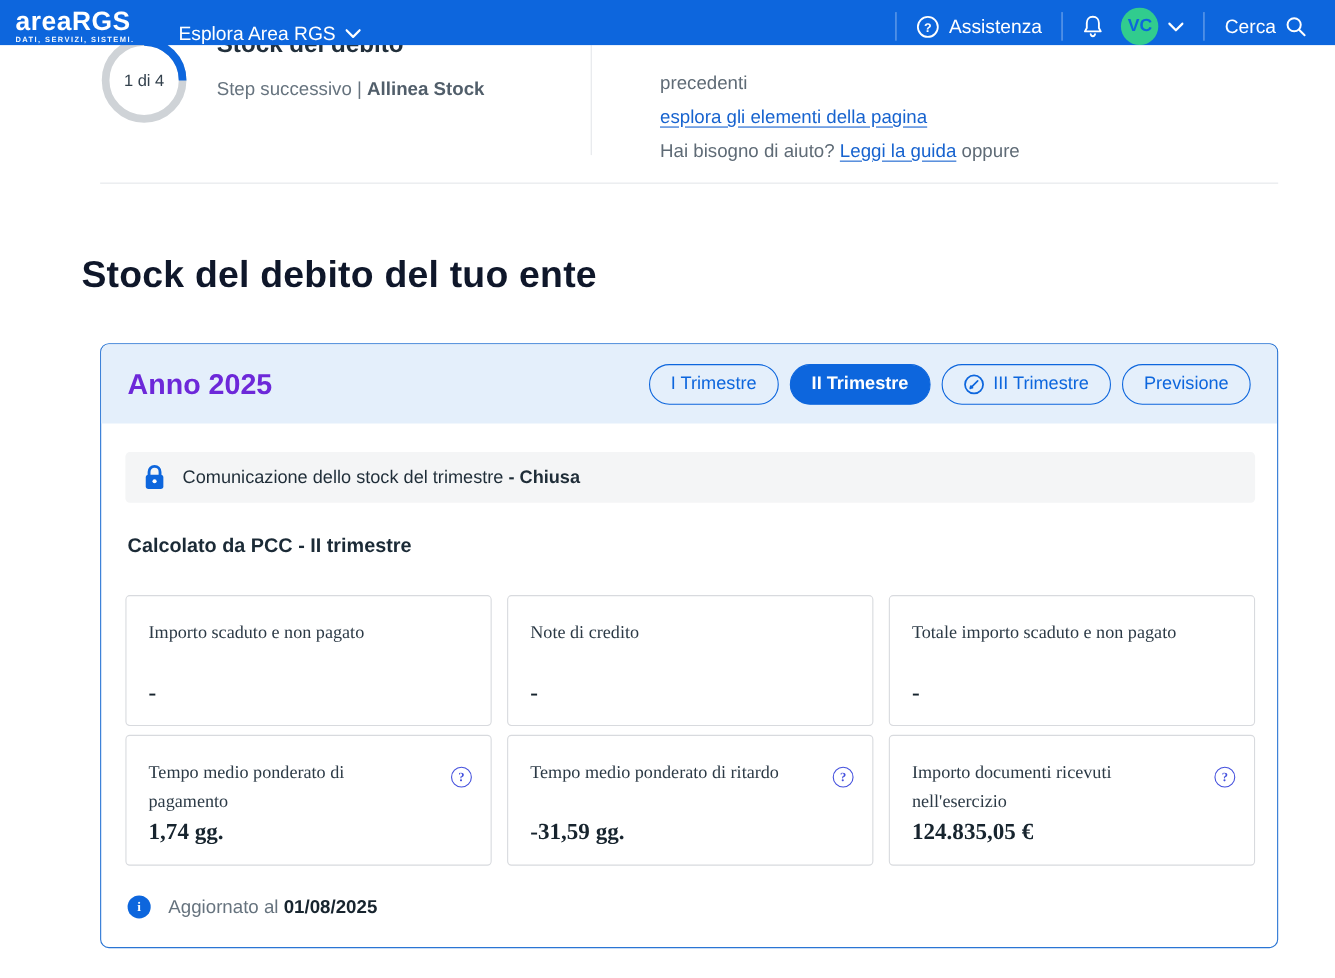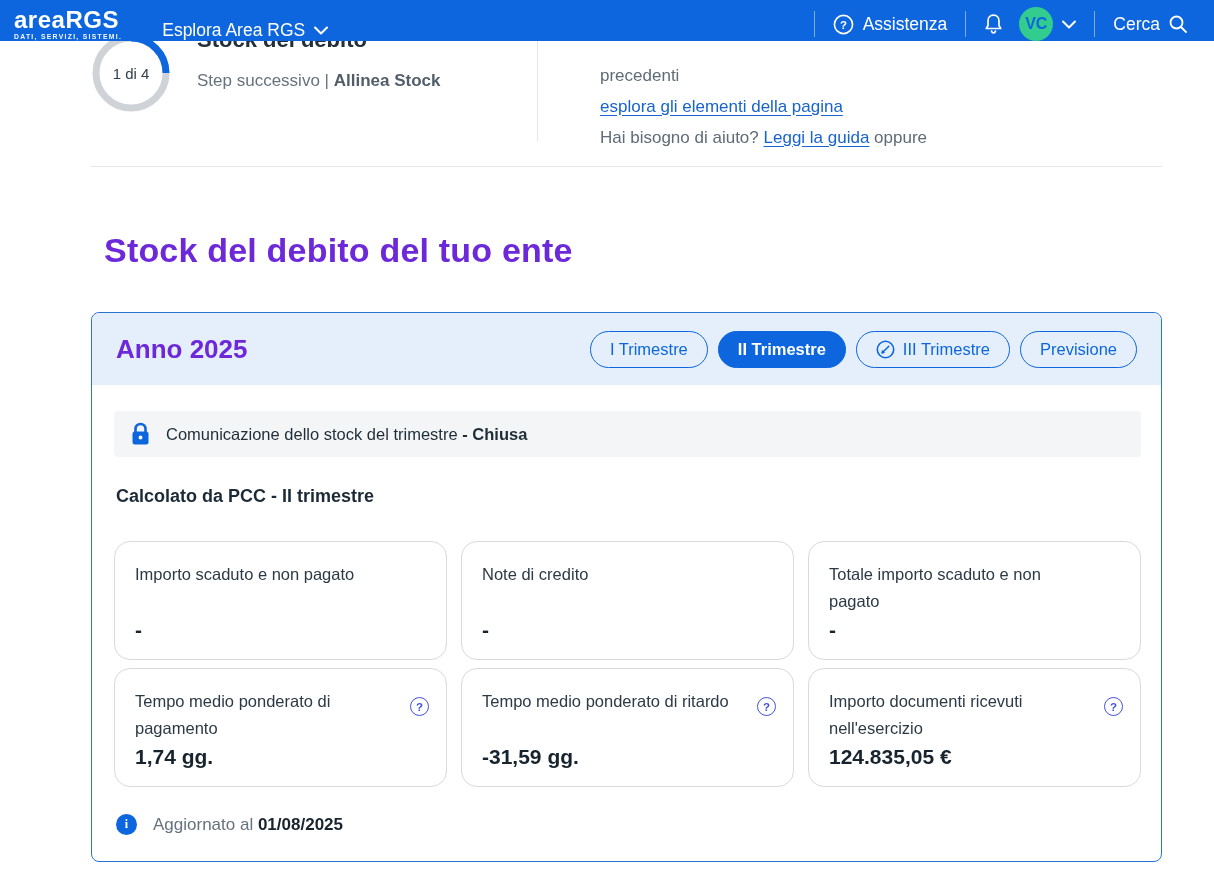--- a/index.html
+++ b/index.html
@@ -41,21 +41,21 @@
     position:absolute; left:197px; top:27px; font-size:22px; font-weight:bold; color:#22303c; z-index:5;
   }
   .step-next { position:absolute; left:197px; top:71px; font-size:17px; color:#66737e; z-index:5; }
   .step-next b { color:#515e6a; }
   .col-div { position:absolute; left:537px; top:41px; width:1px; height:100px; background:#e4e7ea; }
   .help-col { position:absolute; left:600px; top:36px; width:470px; font-size:17px; color:#5f6b76; line-height:31px; z-index:5;margin-top:24px; }
   .help-col a { color:#1763cf; text-decoration:underline; text-underline-offset:3px; cursor:pointer; }
   .hr-div { position:absolute; left:91px; top:166px; width:1071px; height:1px; background:#e4e7ea; }
 
   
-  .page-title { position:absolute; left:104px; top:231px; font-size:34px; font-weight:bold; color:#6d28d9; letter-spacing:.2px; }
+  .page-title { position:absolute; left:74px; top:231px; font-size:34px; font-weight:bold; color:#0f172a; letter-spacing:.2px; }
 
   
   .panel {
     position:absolute; left:91px; top:312px; width:1071px; height:550px;
     border:1px solid #2a75d4; border-radius:8px; background:#ffffff; overflow:hidden;
   }
   .panel-head {
     height:72px; background:#e4effb; display:flex; align-items:center;
     justify-content:space-between; padding:0 24px; border-radius:7px 7px 0 0;
   }
@@ -75,22 +75,22 @@
   }
   .lockbar b { font-weight:bold; }
 
   .section-title { position:absolute; left:24px; top:173px; font-size:18px; font-weight:bold; color:#1b2a36; }
 
   .stat-grid {
     position:absolute; left:22px; top:228px; width:1027px;
     display:grid; grid-template-columns:repeat(3, 1fr); gap:8px 14px;
   }
   .stat-card {
-    position:relative; height:119px; background:#ffffff; border:1px solid #d8dade; border-radius:16px;
-    padding:19px 20px 17px 20px; display:flex; flex-direction:column; justify-content:space-between;
+    position:relative; height:119px; background:#ffffff; border:1px solid #d8dade; border-radius:4px;
+    padding:19px 20px 17px 20px; display:flex; flex-direction:column; justify-content:space-between;font-family:Liberation Serif, serif;
   }
   .stat-label { font-size:16.5px; color:#2c3a46; line-height:27px; max-width:250px; }
   .stat-value { font-size:21px; font-weight:bold; color:#17242e; }
   .help-badge {
     position:absolute; top:28px; right:17px; width:19px; height:19px; border-radius:50%;
     border:1.6px solid #4450dd; color:#4450dd; font-size:11.5px; font-weight:bold;
     display:flex; align-items:center; justify-content:center; cursor:pointer;
   }
   .updated-row { position:absolute; left:24px; top:501px; display:flex; align-items:center; gap:16px; font-size:17px; color:#66737e; }
   .updated-row b { color:#17242e; }

